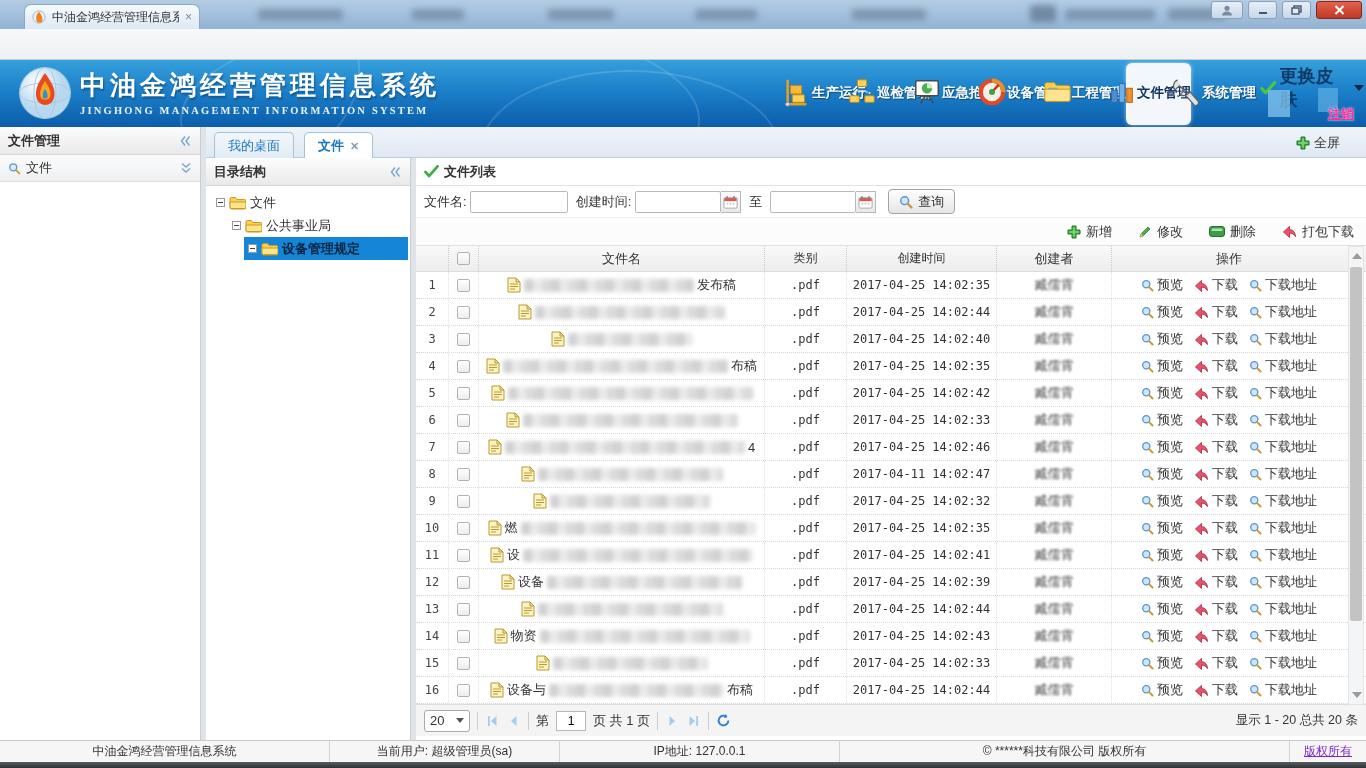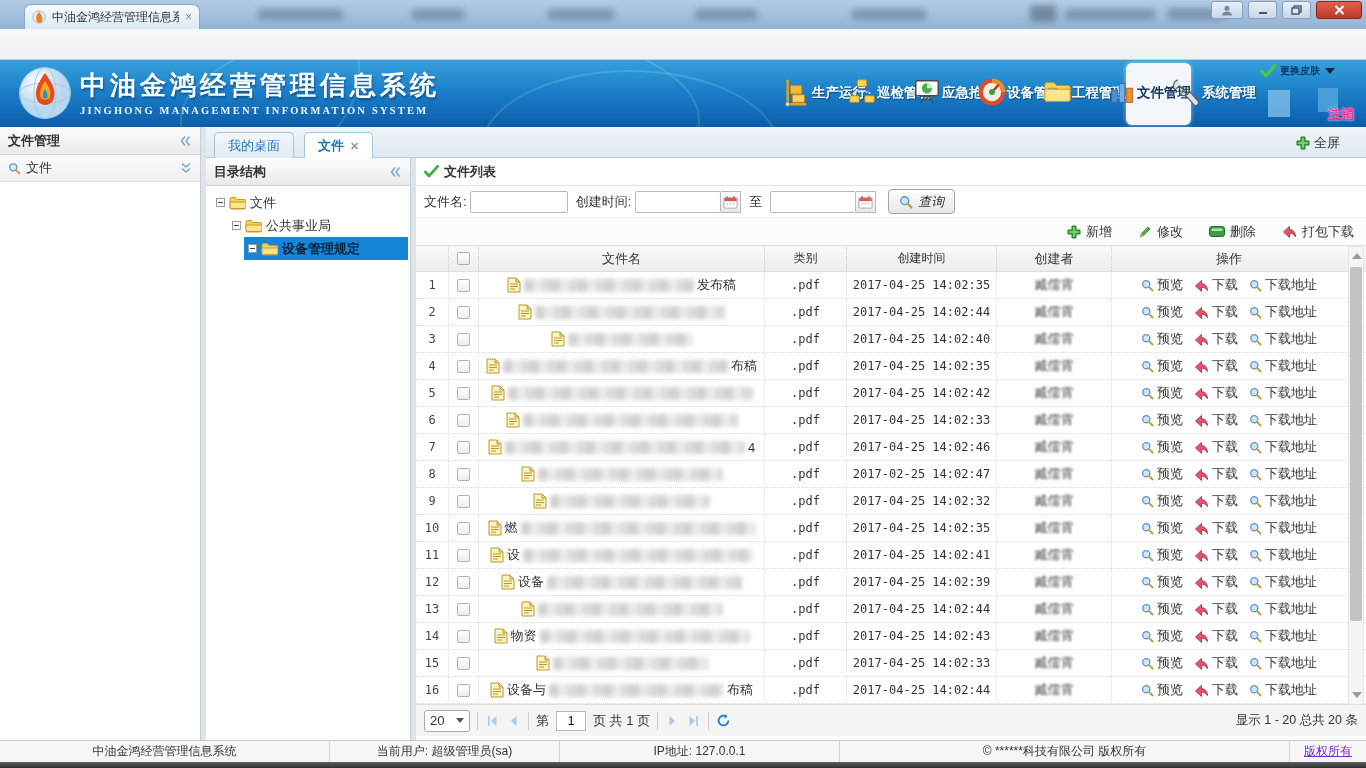--- a/index.html
+++ b/index.html
@@ -32,21 +32,21 @@
 #brand{position:absolute;left:80px;top:8px;color:#fff;}
 #brand .cn{font-family:"Liberation Serif",serif;font-size:26px;font-weight:bold;letter-spacing:4px;text-shadow:1px 2px 2px rgba(0,40,80,.45);}
 #brand .en{font-family:"Liberation Serif",serif;font-size:10.5px;font-weight:bold;letter-spacing:2.2px;color:#eaf5fd;margin-top:2px;}
 #mainnav{position:absolute;right:110px;top:3px;height:62px;display:flex;}
 .navitem{width:65px;height:62px;display:flex;flex-direction:row;align-items:center;justify-content:flex-end;padding-bottom:4px;cursor:pointer;}
 .navitem .nlabel{font-size:13.5px;font-weight:bold;color:#fff;text-shadow:1px 1px 1px rgba(0,30,60,.5);margin-top:2px;white-space:nowrap;}
 .navitem.active{background:#f3f7fb;border-radius:6px;box-shadow:0 0 4px rgba(255,255,255,.6);}
 .navitem.active .nlabel{color:#14365e;text-shadow:none;}
 #skinbox{position:absolute;right:2px;top:4px;width:104px;height:60px;}
 #skin-row{display:flex;align-items:center;gap:3px;}
-#skin-label{font-size:10px;font-weight:bold;color:#0d3a66;}
+#skin-label{font-size:18px;font-weight:bold;color:#0d3a66;}
 #skin-caret{width:0;height:0;border-left:5px solid transparent;border-right:5px solid transparent;border-top:6px solid #11293f;margin-left:2px;}
 .swatch{position:absolute;background:#85c6ec;opacity:.75;}
 #logout{position:absolute;right:10px;top:41px;font-size:13px;font-weight:bold;color:#f0f;color:#ff2d9b;text-decoration:underline;text-shadow:0 0 2px #fff;}
 
 
 #main{position:absolute;left:0;top:127px;width:1366px;height:613px;background:#dfe4e9;}
 .panel-hdr{height:28px;background:linear-gradient(#fdfdfd,#e9e9e9);border-bottom:1px solid #d6d6d6;display:flex;align-items:center;padding:0 8px;font-size:13px;font-weight:bold;color:#333;}
 .hdr-sp{margin-left:auto;}
 #left-sidebar{position:absolute;left:0;top:0;width:201px;height:613px;background:#fff;border-right:1px solid #c9ced4;}
 #sb-item{height:27px;background:linear-gradient(#fbfbfb,#eef0f2);border-bottom:1px solid #dcdfe2;display:flex;align-items:center;gap:5px;padding:0 8px;font-size:13px;color:#333;cursor:pointer;}
@@ -60,21 +60,21 @@
 .tnode{height:23px;display:flex;align-items:center;}
 .tnode .inner{display:flex;align-items:center;gap:4px;padding:0 4px;height:23px;flex:1;font-size:13px;color:#333;cursor:pointer;}
 .tnode.selected .inner{background:#1585d8;color:#07243f;font-weight:bold;}
 #content{position:absolute;left:416px;top:31px;width:950px;height:582px;background:#fff;}
 #list-header{height:28px;display:flex;align-items:center;gap:5px;padding:0 8px;font-size:13px;font-weight:bold;color:#333;border-bottom:1px solid #e2e2e2;}
 #search-row{height:32px;display:flex;align-items:center;padding:0 8px;font-size:13px;color:#333;border-bottom:1px solid #eee;}
 .sinput{height:22px;border:1px solid #b5b9bd;background:#fff;border-radius:2px;font-size:12px;padding:0 4px;}
 #fname-input{width:98px;margin:0 8px 0 3px;}
 .dateinput{width:86px;}
 .calbtn{width:20px;height:22px;border:1px solid #b5b9bd;border-left:none;background:linear-gradient(#fdfdfd,#e9e9e9);display:flex;align-items:center;justify-content:center;cursor:pointer;}
-#query-btn{margin-left:12px;height:25px;padding:0 10px;border:1px solid #9fa4a9;border-radius:4px;background:linear-gradient(#fefefe,#e6e6e6);display:flex;align-items:center;gap:5px;font-size:13px;color:#333;cursor:pointer;font-style:italic;}
+#query-btn{margin-left:12px;height:25px;padding:0 10px;border:1px solid #9fa4a9;border-radius:4px;background:linear-gradient(#fefefe,#e6e6e6);display:flex;align-items:center;gap:5px;font-size:13px;color:#333;cursor:pointer;}
 #tb-row{height:28px;display:flex;align-items:center;gap:26px;padding:0 12px;border-bottom:1px solid #e0e0e0;background:#fcfcfc;justify-content:flex-end;}
 .tbbtn{display:flex;align-items:center;gap:5px;font-size:13px;color:#333;cursor:pointer;}
 #thead{height:26px;display:flex;padding-right:20px;background:linear-gradient(#f9f9f9,#ededed);border-bottom:1px solid #ddd;font-size:13px;color:#333;}
 .hc{display:flex;align-items:center;justify-content:center;border-right:1px dotted #c9c9c9;}
 .trow{height:27px;display:flex;padding-right:20px;border-bottom:1px dotted #d8d8d8;background:#fff;}
 .c{display:flex;align-items:center;justify-content:center;border-right:1px dotted #e3e3e3;overflow:hidden;}
 .w-num{width:33px;font-size:12px;color:#444;font-family:"DejaVu Sans Mono",monospace;}
 .w-chk{width:30px;}
 .w-name{width:286px;gap:3px;font-size:13px;color:#333;}
 .w-type{width:82px;font-family:"DejaVu Sans Mono",monospace;font-size:12px;color:#333;}
@@ -849,21 +849,21 @@
                   <path d="M1 1 h8 l4 4 v10 h-12 z" fill="#fdf3c2" stroke="#b89a30"></path>
                   <path d="M9 1 l4 4 h-4 z" fill="#efdf9a" stroke="#b89a30"></path>
                   <line x1="3" y1="7" x2="11" y2="7" stroke="#b89a30"></line>
                   <line x1="3" y1="9.5" x2="11" y2="9.5" stroke="#b89a30"></line>
                   <line x1="3" y1="12" x2="8" y2="12" stroke="#b89a30"></line>
                 </svg>
               </span>
               <span class="redacted" style="width:185px"></span>
             </div>
             <div class="c w-type">.pdf</div>
-            <div class="c w-time">2017-02-25 14:02:47</div>
+            <div class="c w-time">2017-04-11 14:02:47</div>
             <div class="c w-creator">
               <span class="smudge">臧儒霄</span>
             </div>
             <div class="c w-ops">
               <span class="oplink">
                 <span>
                   <svg width="13" height="13" viewBox="0 0 16 16">
                     <circle cx="6.5" cy="6.5" r="4.4" fill="#cfe6fa" stroke="#5b94c8" stroke-width="1.6"></circle>
                     <line x1="10" y1="10" x2="14.2" y2="14.2" stroke="#c79a3f" stroke-width="2.5" stroke-linecap="round"></line>
                   </svg>

